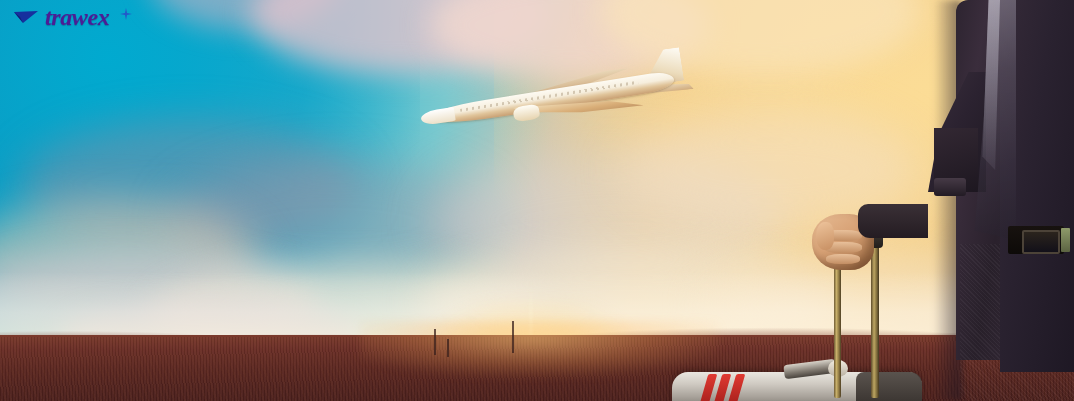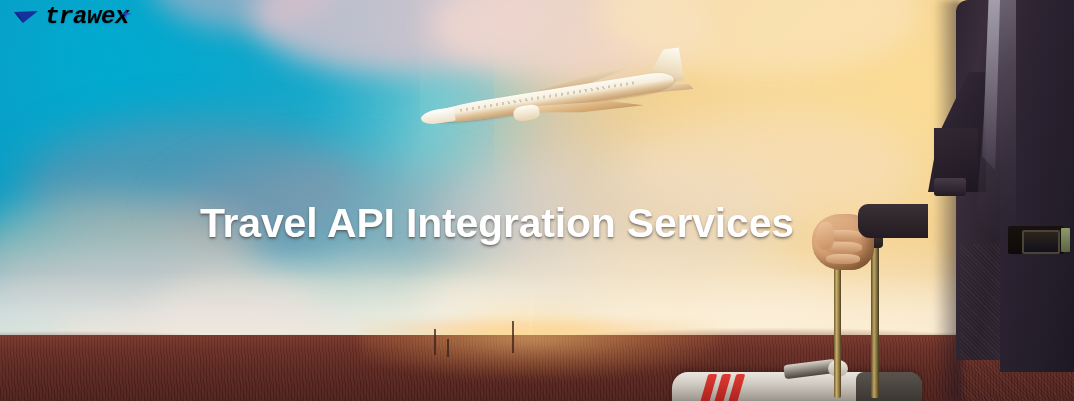--- a/index.html
+++ b/index.html
@@ -492,26 +492,26 @@
     display: flex;
     align-items: center;
     gap: 5px;
     z-index: 40;
   }
   .logo-mark {
     width: 26px; height: 20px;
     display: block;
   }
   .logo-text {
-    font-family: Liberation Mono, monospace;
+    font-family: Liberation Serif, serif;
     font-style: italic;
     font-weight: 700;
     font-size: 24px;
     letter-spacing: -0.4px;
-    color: #000000;
+    color: #4c1d95;
     text-shadow: 0 1px 1px rgba(0,50,90,0.32);
     line-height: 1;
     position: relative;
     top: -1px;
   }
   .logo-spark {
     position: absolute;
     left: 106px; top: 2px;
     width: 12px; height: 12px;
   }
@@ -589,21 +589,20 @@
     <div class="plane-wing-far"></div>
     <div class="plane-tailfin"></div>
     <div class="plane-tailplane"></div>
     <div class="plane-body"></div>
     <div class="plane-nose"></div>
     <div class="plane-windows"></div>
     <div class="plane-wing-near"></div>
     <div class="plane-engine"></div>
   </div>
 
-  <h1 class="hero-title">Travel API Integration Services</h1>
 
   <div class="suitcase"></div>
   <div class="case-stripe s1"></div>
   <div class="case-stripe s2"></div>
   <div class="case-stripe s3"></div>
   <div class="case-darkend"></div>
   <div class="case-clip"></div>
   <div class="case-knob"></div>
   <div class="handle-bar handle-left"></div>
   <div class="handle-bar handle-right"></div>

